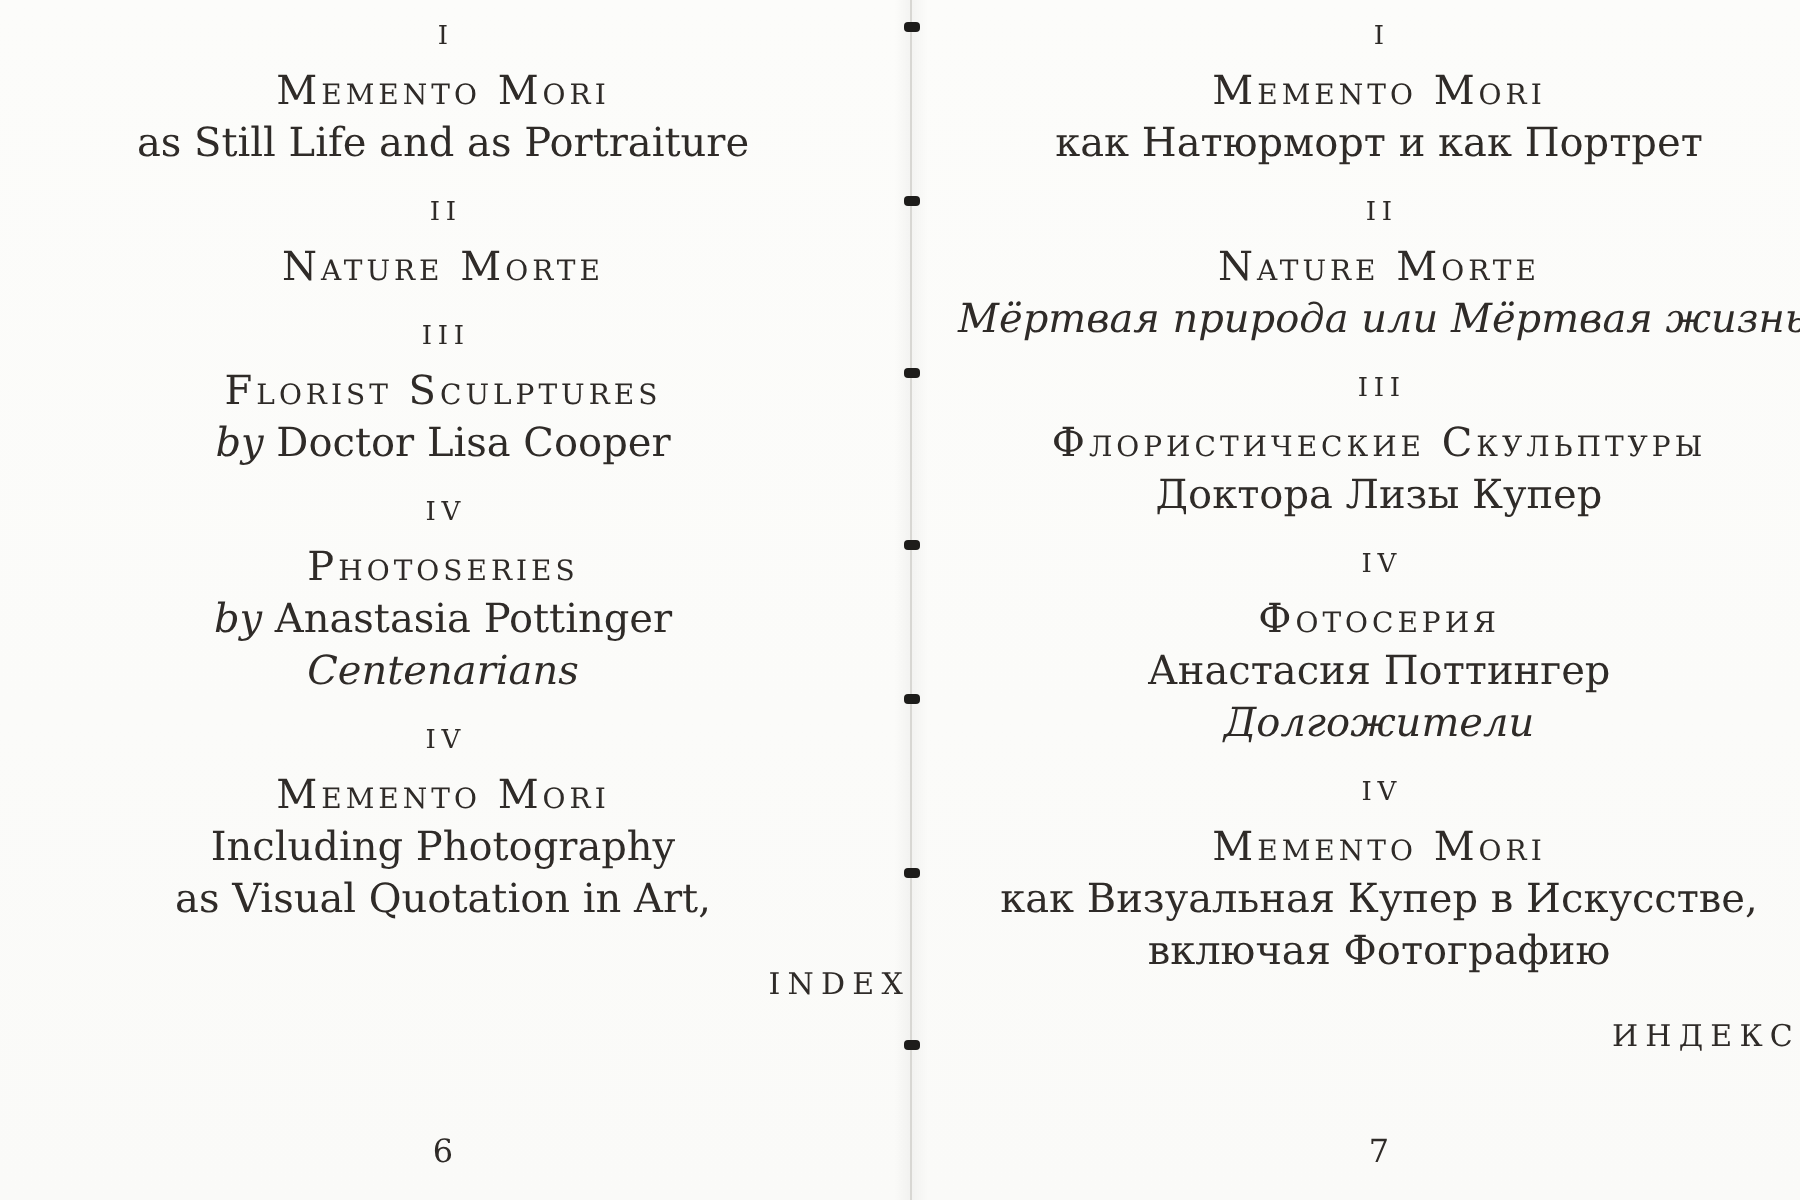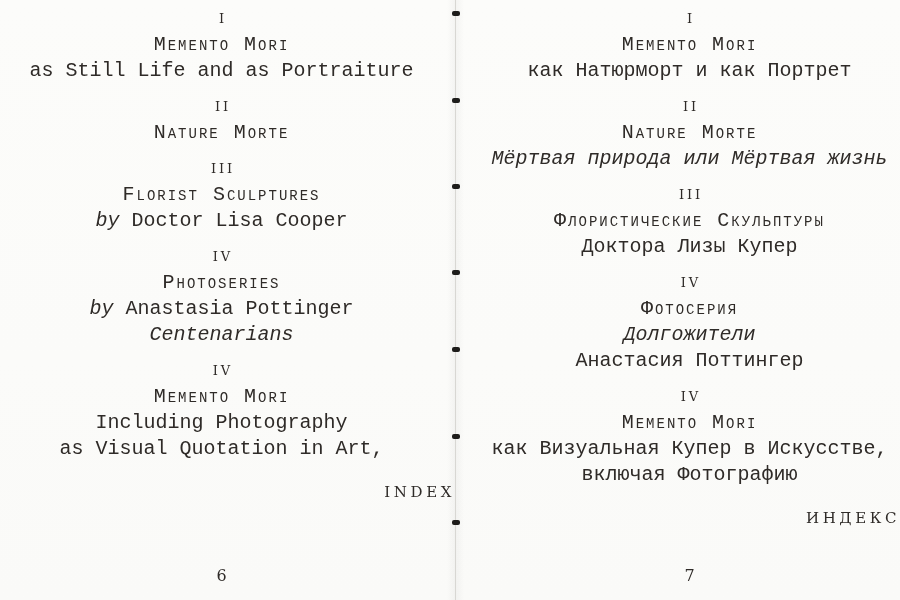--- a/index.html
+++ b/index.html
@@ -17,21 +17,21 @@
   .page-left  { left: 0;     width: 455px; }
   .page-right { left: 455px; width: 445px; }
   .toc { padding-top: 6px; text-align: center; }
   .page-left  .toc { padding-right: 12px; }
   .page-right .toc { padding-left: 24px; }
   .section { margin-bottom: 10px; }
   .numeral {
     font-size: 13px; line-height: 26px; letter-spacing: 0.22em;
     text-transform: uppercase; text-indent: 0.22em;
   }
-  .line { font-size: 20px; line-height: 26px; white-space: nowrap; font-family: Liberation Mono, monospace; }
+  .line { font-size: 20px; line-height: 26px; white-space: nowrap; }
   .sc { font-variant: small-caps; letter-spacing: 0.1em; }
   .it { font-style: italic; }
   .rm { font-style: normal; }
   .index-line {
     font-size: 15px; line-height: 26px; margin-top: 17px;
     letter-spacing: 0.24em; text-indent: 0.24em; text-align: right;
     text-transform: uppercase;
   }
   .pagenum {
     position: absolute; bottom: 13px; left: 0; width: 100%;
@@ -105,22 +105,22 @@
           <div class="line"><span class="it">Мёртвая природа или Мёртвая жизнь</span></div>
         </div>
         <div class="section">
           <div class="numeral">III</div>
           <div class="line"><span class="sc">Флористические Скульптуры</span></div>
           <div class="line"><span class="rm">Доктора Лизы Купер</span></div>
         </div>
         <div class="section">
           <div class="numeral">IV</div>
           <div class="line"><span class="sc">Фотосерия</span></div>
+          <div class="line"><span class="rm">Анастасия Поттингер</span></div>
           <div class="line"><span class="it">Долгожители</span></div>
-          <div class="line"><span class="rm">Анастасия Поттингер</span></div>
         </div>
         <div class="section">
           <div class="numeral">IV</div>
           <div class="line"><span class="sc">Memento Mori</span></div>
           <div class="line"><span class="rm">как Визуальная Купер в Искусстве,</span></div>
           <div class="line"><span class="rm">включая Фотографию</span></div>
         </div>
       </div>
     <div class="index-line">ИНДЕКС</div>
     <div class="pagenum">7</div>

